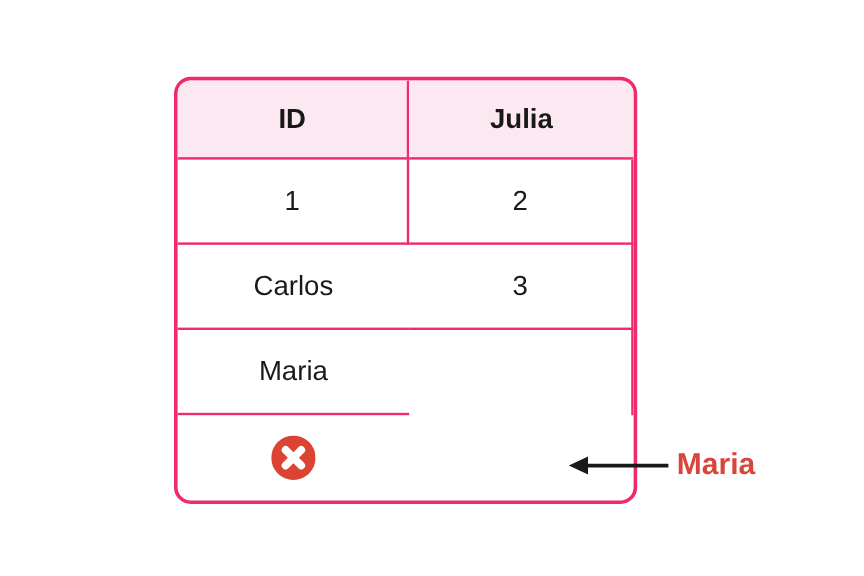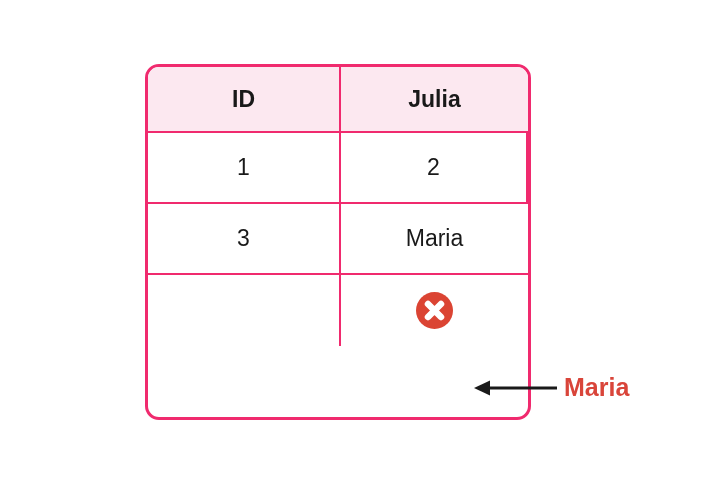--- a/index.html
+++ b/index.html
@@ -64,20 +64,21 @@
 <div class="canvas">
 
   <div class="table">
 
     <div class="cell header col-id">ID</div>
     <div class="cell header">Julia</div>
 
     <div class="cell col-id rb">1</div>
 
     <div class="cell col-id rb">2</div>
+    <div class="cell rb">Carlos</div>
 
     <div class="cell col-id rb">3</div>
     <div class="cell rb">Maria</div>
 
     <div class="cell col-id"></div>
     <div class="cell">
       <span class="cross">
         <svg width="37" height="37" viewBox="0 0 37 37" xmlns="http://www.w3.org/2000/svg">
           <circle cx="18.5" cy="18.5" r="18.5" fill="#db4433"></circle>
           <path d="M12 12 L25 25 M25 12 L12 25" stroke="#ffffff" stroke-width="6.5" stroke-linecap="round"></path>

